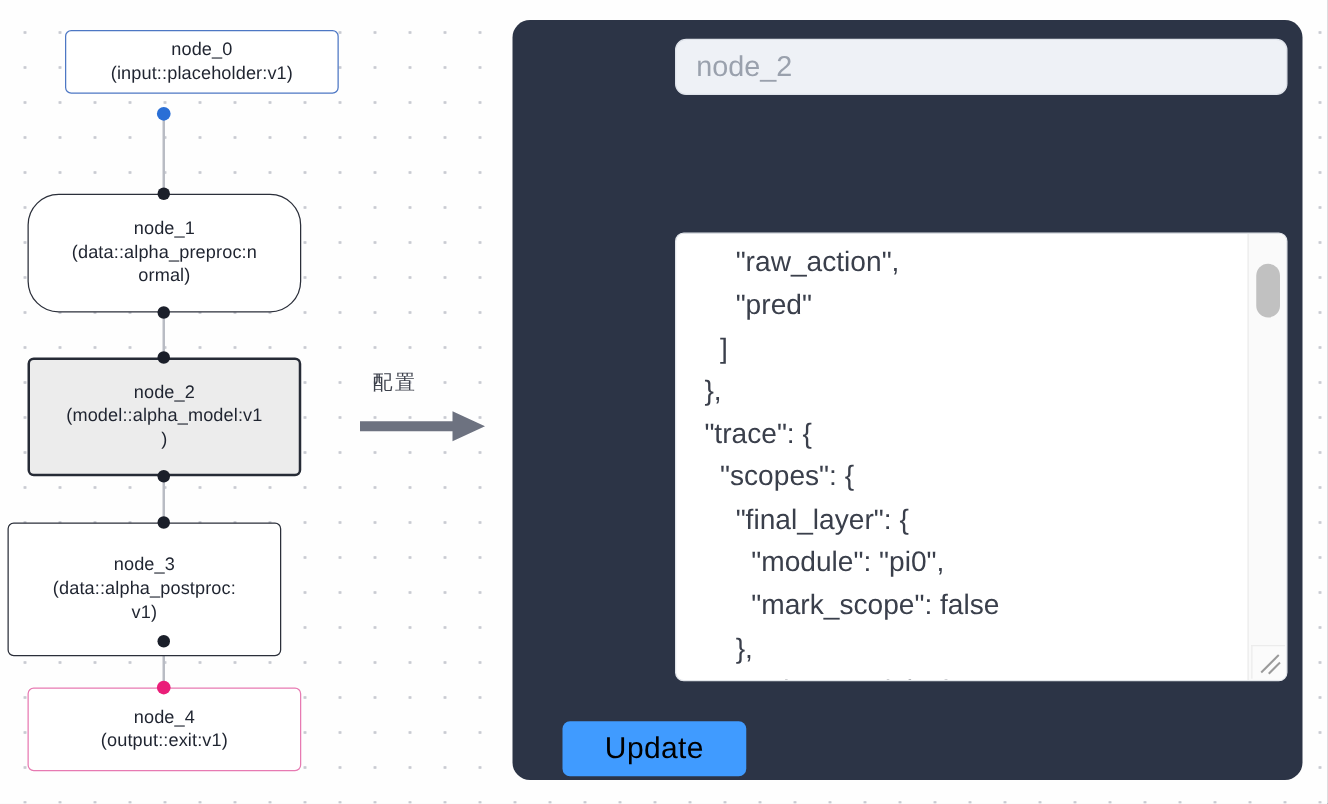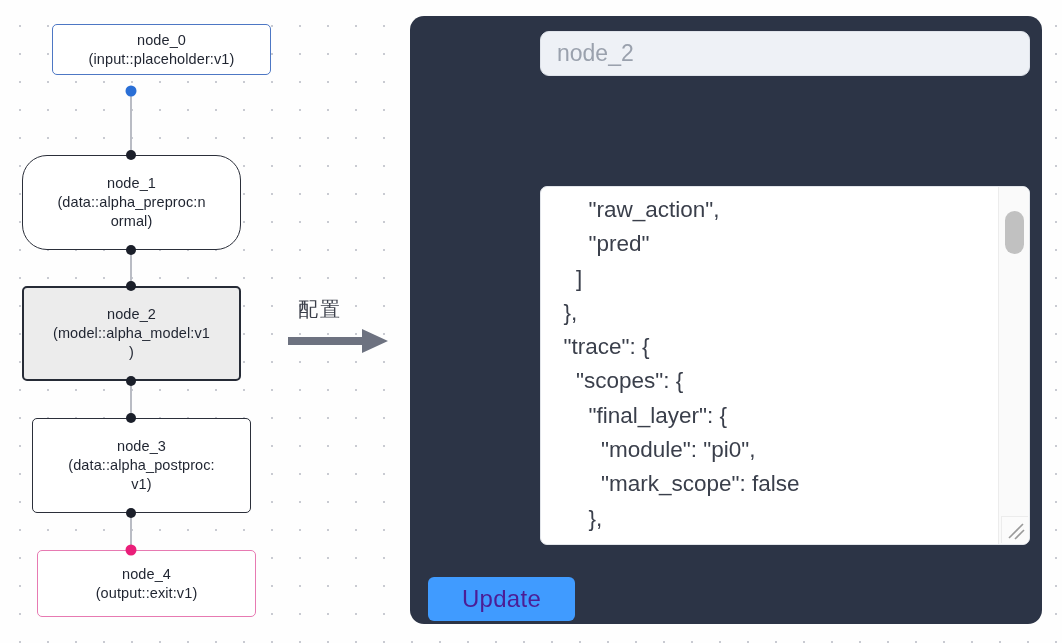--- a/index.html
+++ b/index.html
@@ -42,21 +42,21 @@
     color: #1f2430;
     font-size: 14.5px;
     line-height: 19px;
     letter-spacing: .1px;
     padding: 2px 8px;
   }
   .gnode .gtext { display: block; width: 100%; }
 
   .gnode.input-node  { border-color: #4d77c4; border-width: 1.4px; }
   .gnode.selected    { border-color: #262b36; border-width: 2.6px; background: #ececec; }
-  .gnode.output-node { border-color: #e77ab2; border-width: 1.8px; margin-left: 15px; }
+  .gnode.output-node { border-color: #e77ab2; border-width: 1.8px; }
 
   .port {
     position: absolute;
     width: 10px; height: 10px;
     border-radius: 50%;
     background: #1b1f2a;
     transform: translate(-50%, -50%);
   }
   .port.blue  { background: #2a6fd6; width: 11px; height: 11px; }
   .port.pink  { background: #ea1e79; width: 11px; height: 11px; }
@@ -70,21 +70,21 @@
 
   
   #arrow-group {
     position: absolute;
     left: 288px; top: 296px;
     width: 110px; height: 62px;
   }
   #arrow-label {
     position: absolute;
     left: 10px; top: 0px;
-    font-size: 20px;
+    font-size: 16px;
     color: #3b3f4a;
     letter-spacing: 2px;
     white-space: nowrap;
   }
   #arrow-shape { position: absolute; left: 0; top: 30px; }
 
   
   #config-panel {
     position: absolute;
     left: 410px; top: 16px;
@@ -164,26 +164,26 @@
     right: 1px; bottom: 1px;
     width: 26px; height: 26px;
     background: #fbfbfb;
     border-top: 1px solid #ececec;
     border-left: 1px solid #ececec;
   }
   #config-resize-handle svg { display: block; }
 
   #update-button {
     position: absolute;
-    left: 428px; top: 577px;
+    left: 450px; top: 577px;
     width: 147px; height: 44px;
     background: #409bff;
     border: none;
     border-radius: 6px;
-    color: #4c1d95;
+    color: #000000;
     font-size: 24px;
     font-family: "Liberation Sans", "DejaVu Sans", sans-serif;
     letter-spacing: .3px;
     cursor: pointer;
   }
 </style>
 </head>
 <body>
 
 <div id="screen">
@@ -210,21 +210,21 @@
     <div class="port" style="left:131px; top:250px;"></div>
 
     <div class="gnode selected" style="left:22px; top:286px; width:219px; height:95px;">
       <span class="gtext" style="white-space:pre-line;">node_2
 (model::alpha_model:v1
 )</span>
     </div>
     <div class="port" style="left:131px; top:286px;"></div>
     <div class="port" style="left:131px; top:381px;"></div>
 
-    <div class="gnode" style="left:32px; top:418px; width:219px; height:95px;">
+    <div class="gnode" style="left:6px; top:418px; width:219px; height:107px;">
       <span class="gtext" style="white-space:pre-line;">node_3
 (data::alpha_postproc:
 v1)</span>
     </div>
     <div class="port" style="left:131px; top:418px;"></div>
     <div class="port" style="left:131px; top:513px;"></div>
 
     <div class="gnode output-node" style="left:22px; top:550px; width:219px; height:67px;">
       <span class="gtext" style="white-space:pre-line;">node_4
 (output::exit:v1)</span>

